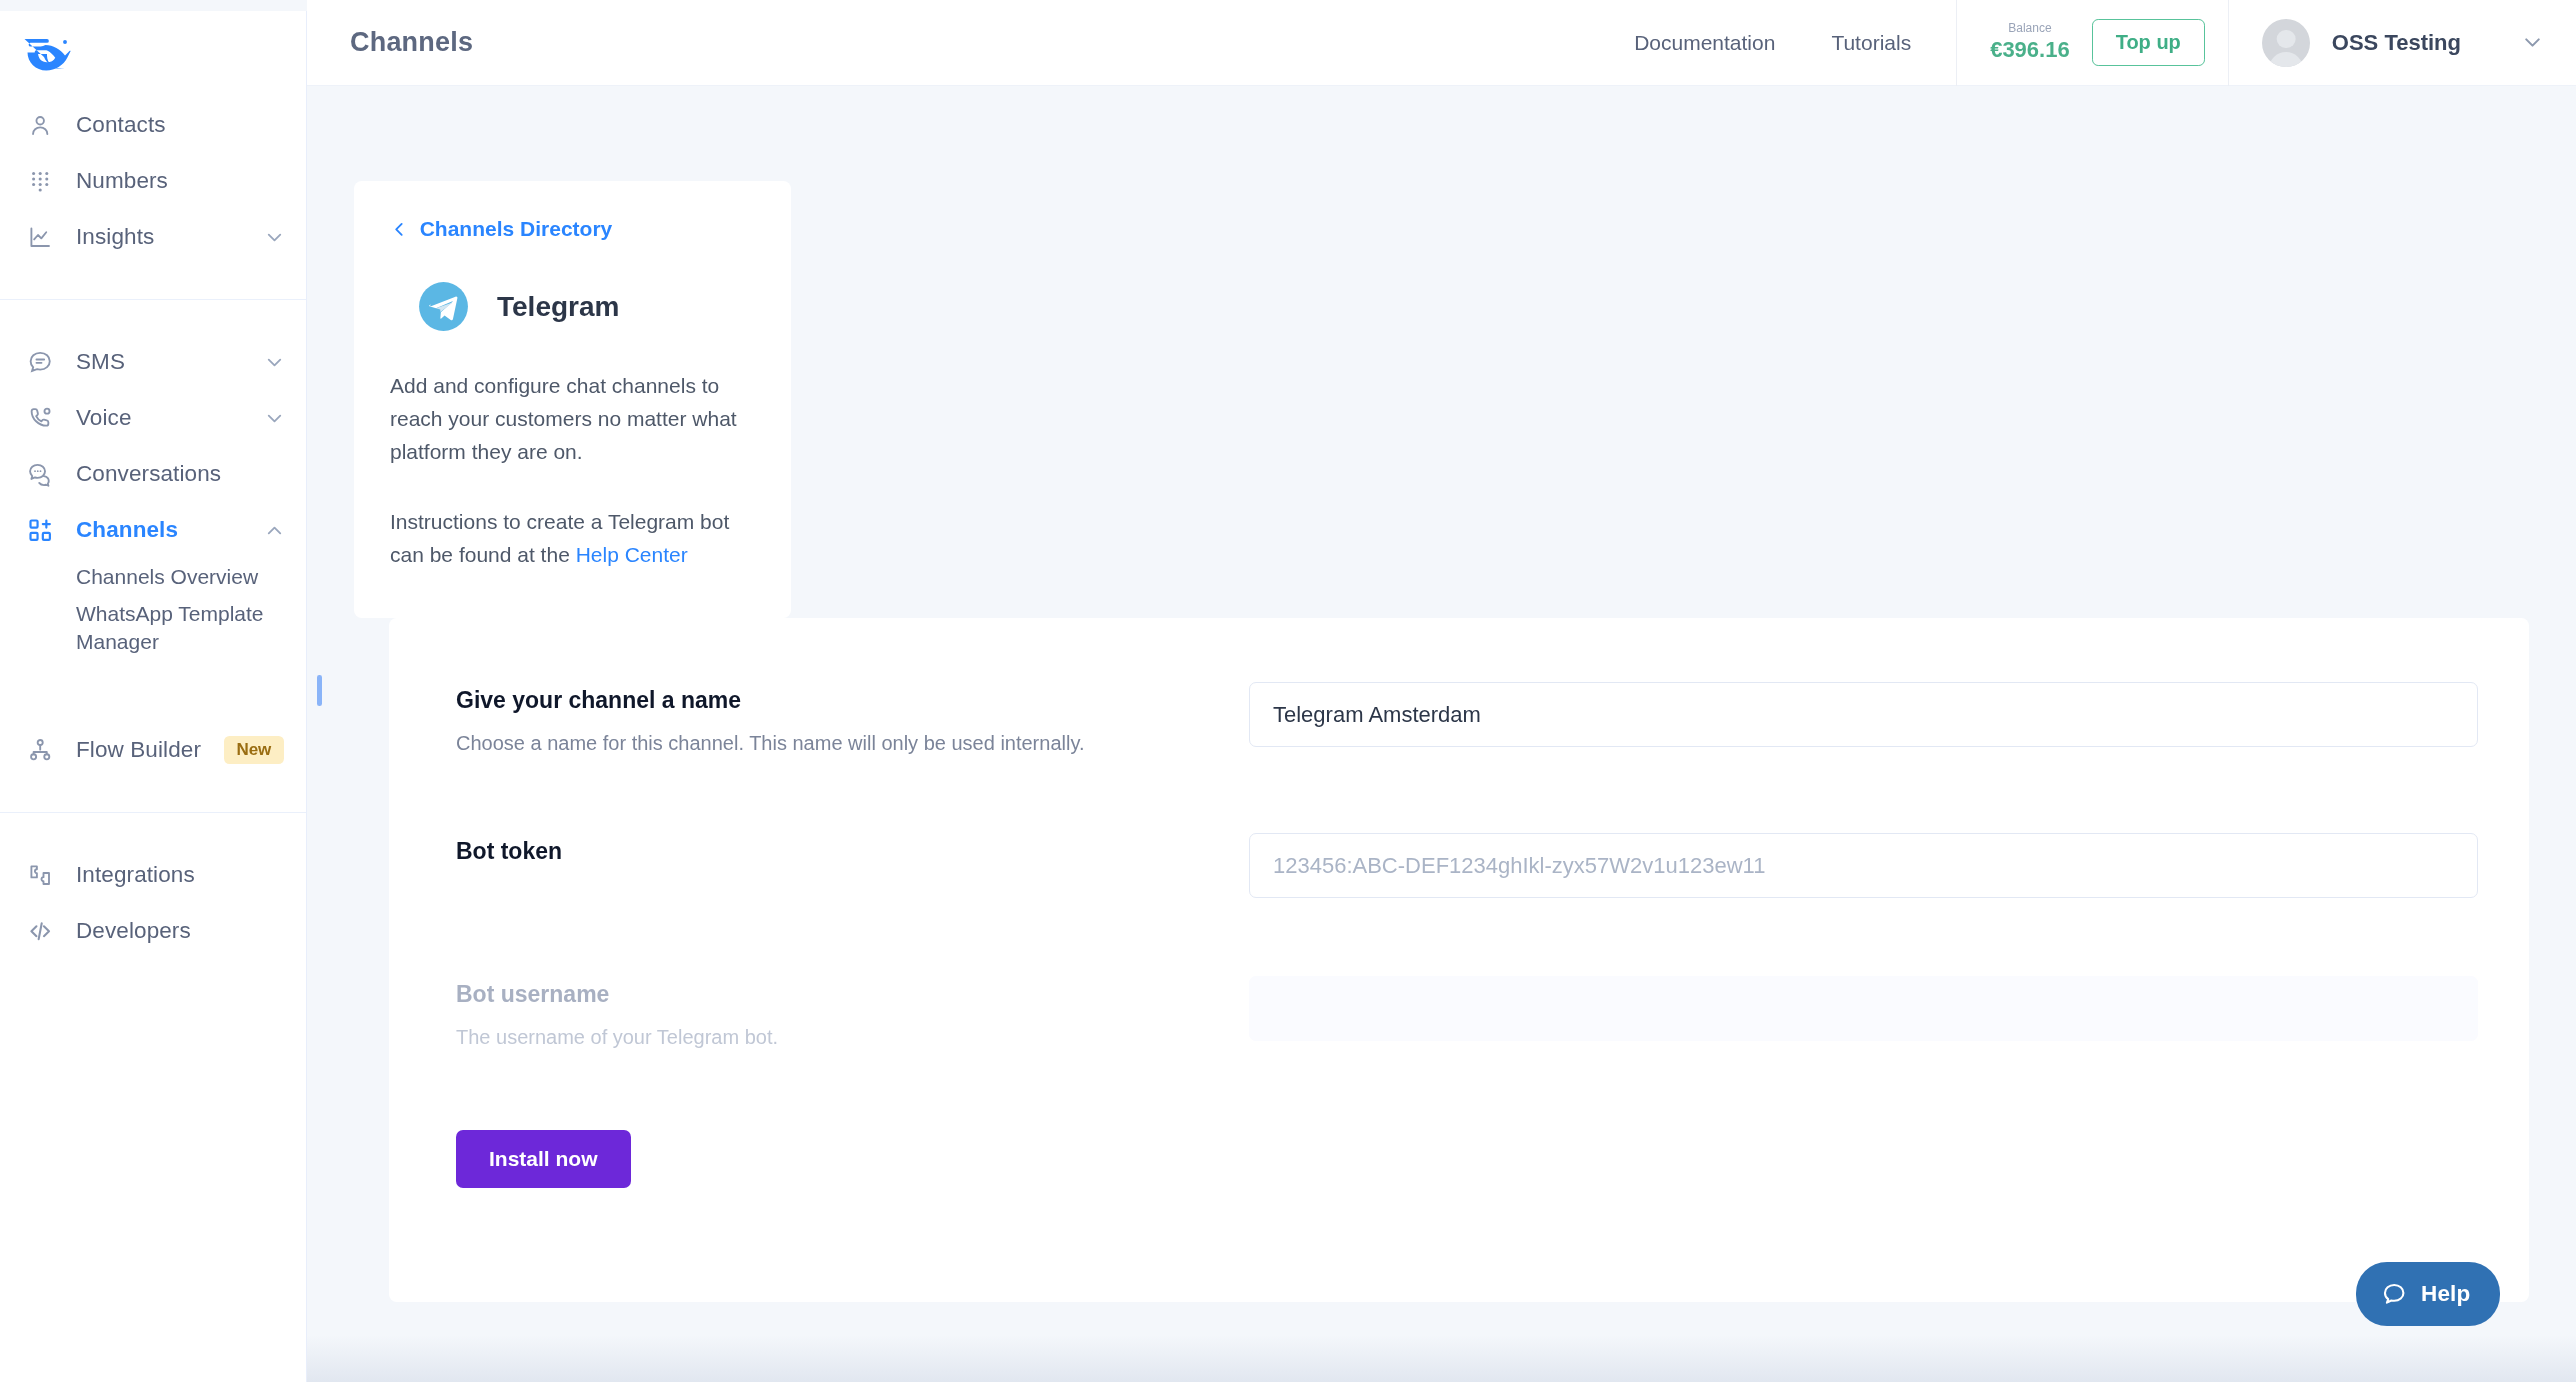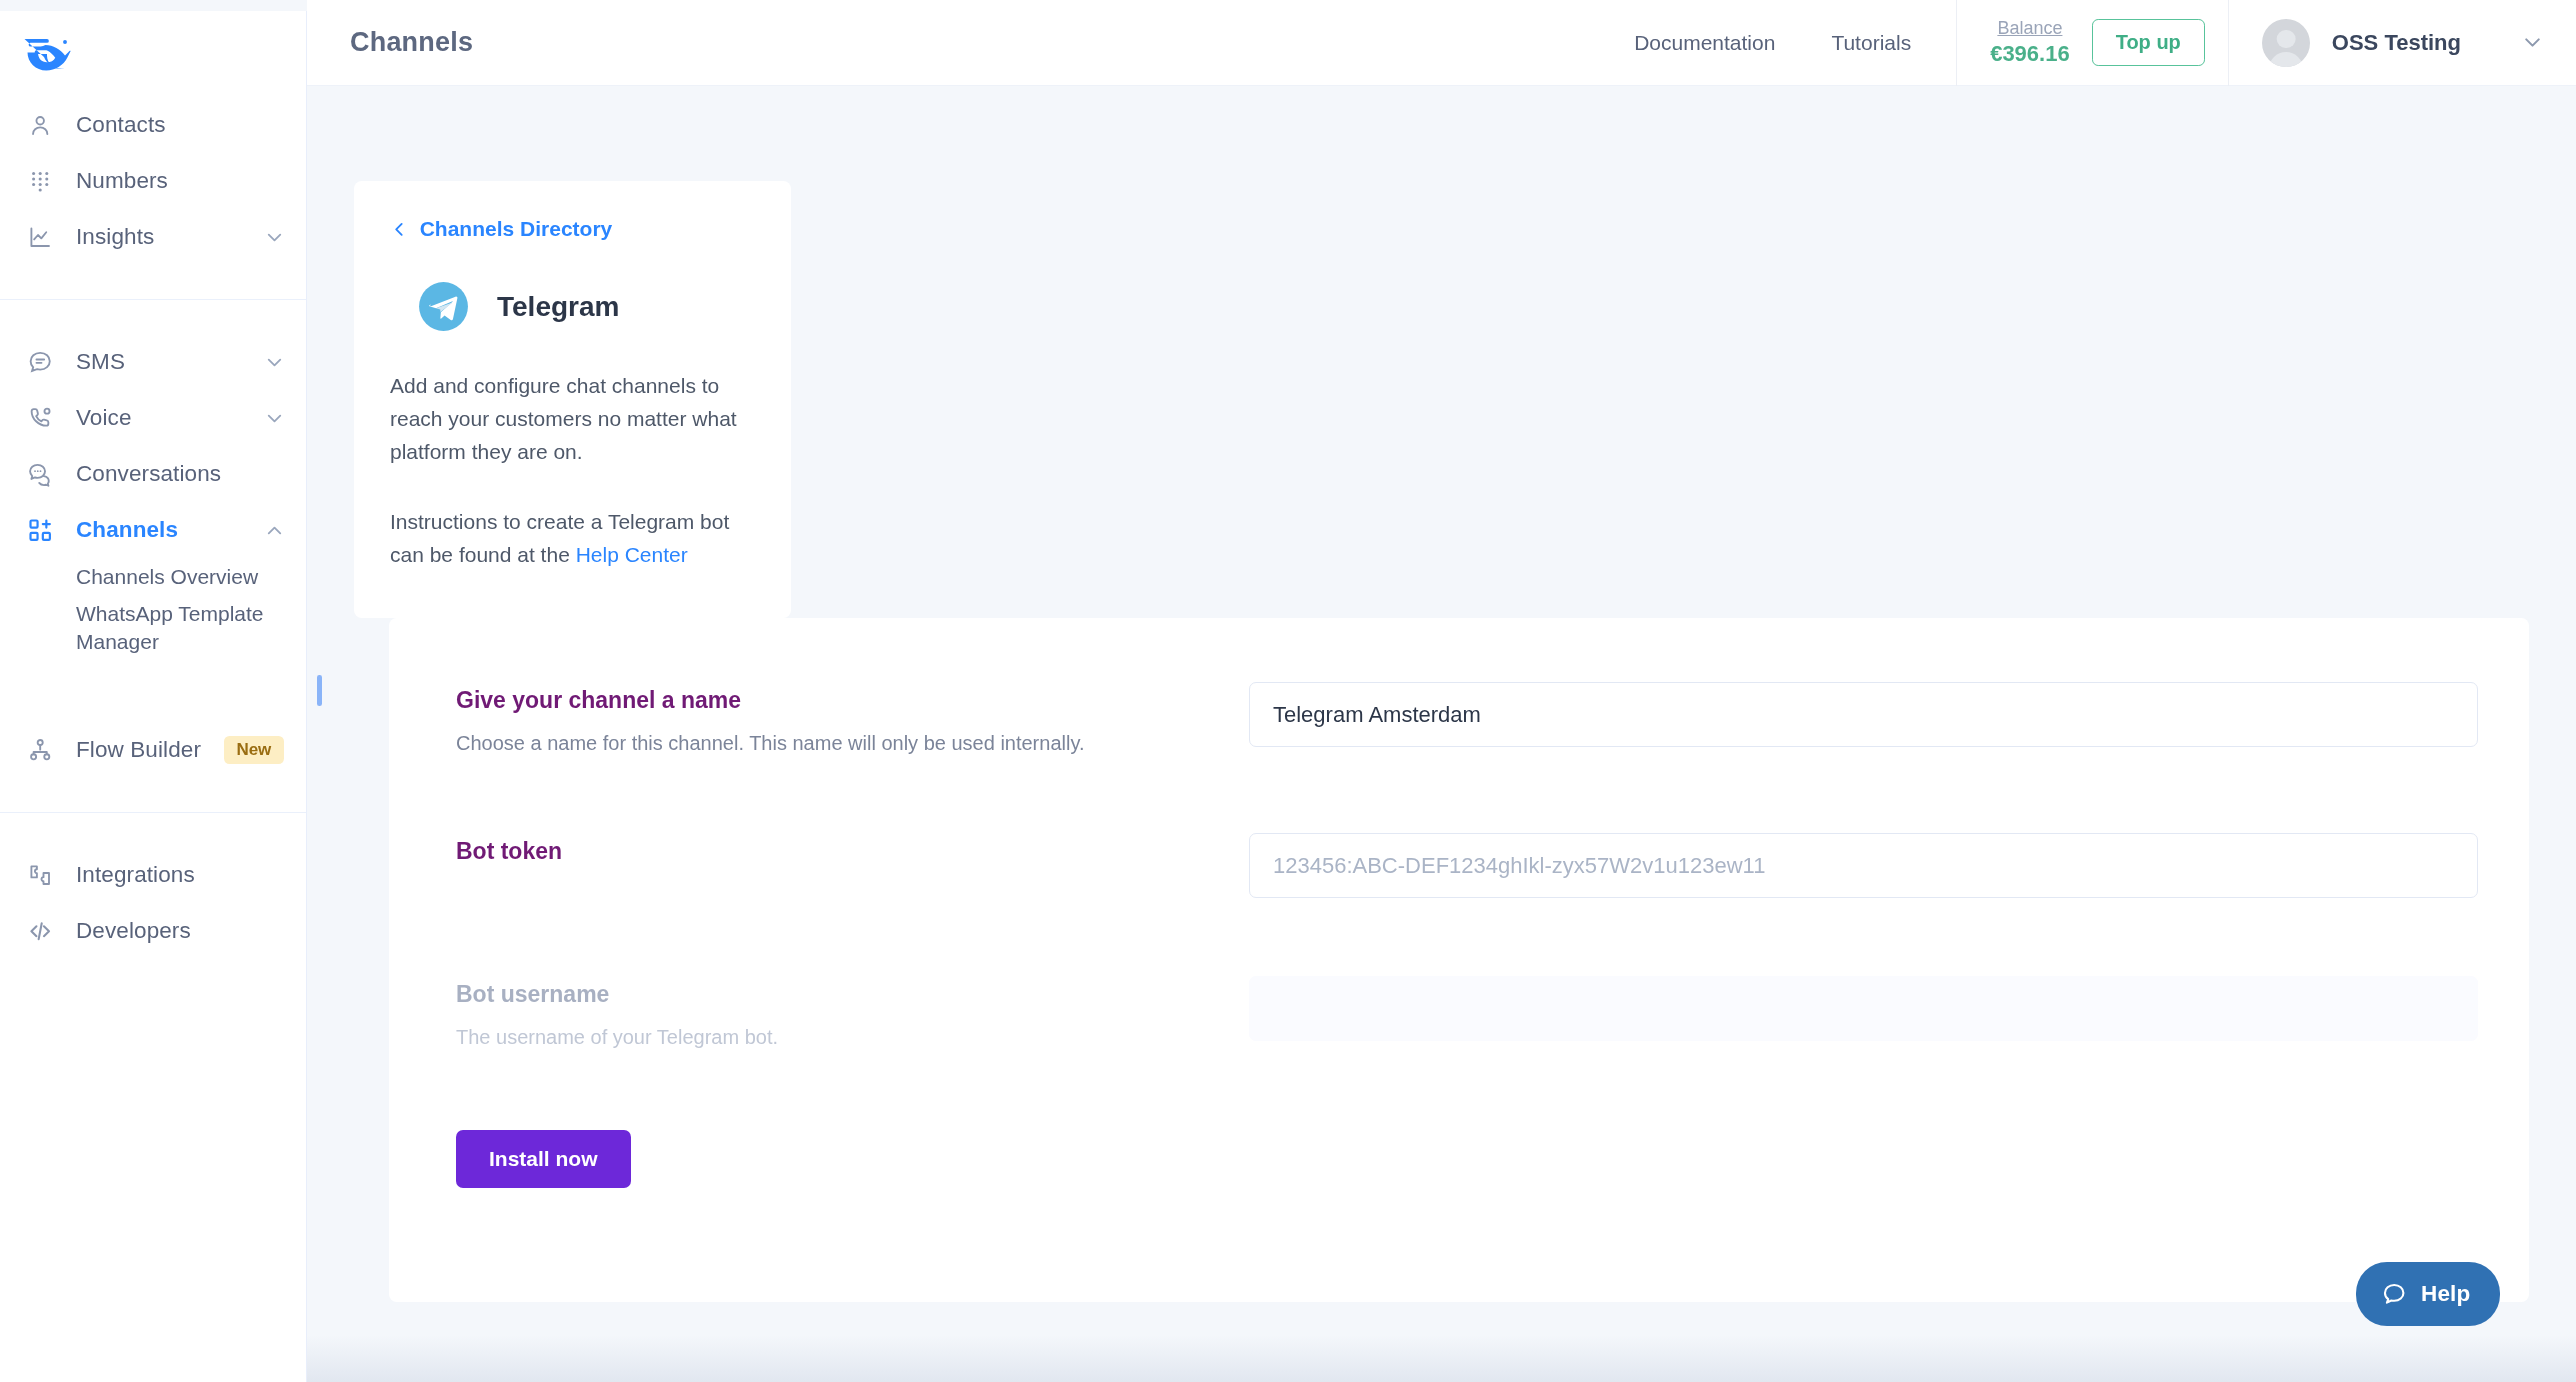--- a/index.html
+++ b/index.html
@@ -80,21 +80,21 @@
   }
   .topbar-right { margin-left: auto; display: flex; align-items: center; height: 86px; }
   .top-link {
     font-size: 21px; color: #58627a; padding: 0 28px; cursor: pointer; white-space: nowrap;
   }
   .balance-box {
     display: flex; align-items: center; height: 86px;
     border-left: 0.8px solid #eceff5; padding: 0 23px 0 33px; margin-left: 17px;
   }
   .balance-col { display: flex; flex-direction: column; align-items: center; margin-right: 22px; }
-  .balance-label { font-size: 18px; color: #9aa4b8; line-height: 1.35; text-decoration: underline; }
+  .balance-label { font-size: 12px; color: #9aa4b8; line-height: 1.35; }
   .balance-amount { font-size: 22px; font-weight: bold; color: #4ab08a; line-height: 1.3; }
   .topup-btn {
     border: 1.6px solid #58c39b; color: #3fae86; background: #fff;
     border-radius: 6.2px; font-size: 20px; font-weight: bold;
     padding: 11px 23px; cursor: pointer; white-space: nowrap;
     font-family: "Liberation Sans", sans-serif;
   }
   .user-box {
     display: flex; align-items: center; height: 86px;
     border-left: 0.8px solid #eceff5; padding: 0 31px 0 33px; cursor: pointer;
@@ -131,21 +131,21 @@
   .help-link { color: #2a85ff; cursor: pointer; }
 
   .form-card {
     margin-left: 35px; margin-right: 47px;
     flex: 1; background: #ffffff; border-radius: 7.8px;
     padding: 64px 51px 72px 67px;
     min-height: 684px;
   }
   .field-row { display: flex; align-items: flex-start; }
   .field-left { width: 793px; flex: 0 0 793px; padding-top: 4.7px; }
-  .field-title { font-size: 23px; font-weight: bold; color: #701a75; }
+  .field-title { font-size: 23px; font-weight: bold; color: #0f172a; }
   .field-desc { font-size: 20px; color: #7b8499; margin-top: 15.5px; line-height: 1.45; }
   .field-row.disabled .field-title { color: #a8b0c2; }
   .field-row.disabled .field-desc { color: #c0c7d5; }
   .field-right { flex: 1; }
   .text-input {
     width: 100%; height: 65px;
     border: 1.6px solid #e2e8f4; border-radius: 7px;
     background: #fff; padding: 0 23px;
     font-size: 22px; color: #2c3648;
     font-family: "Liberation Sans", sans-serif;

